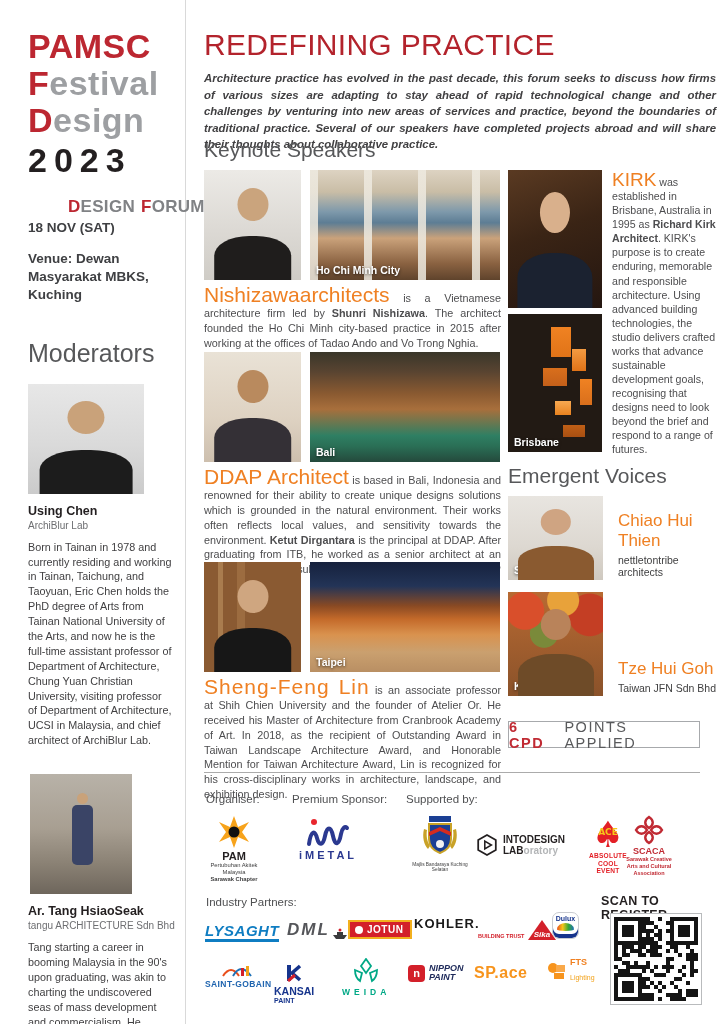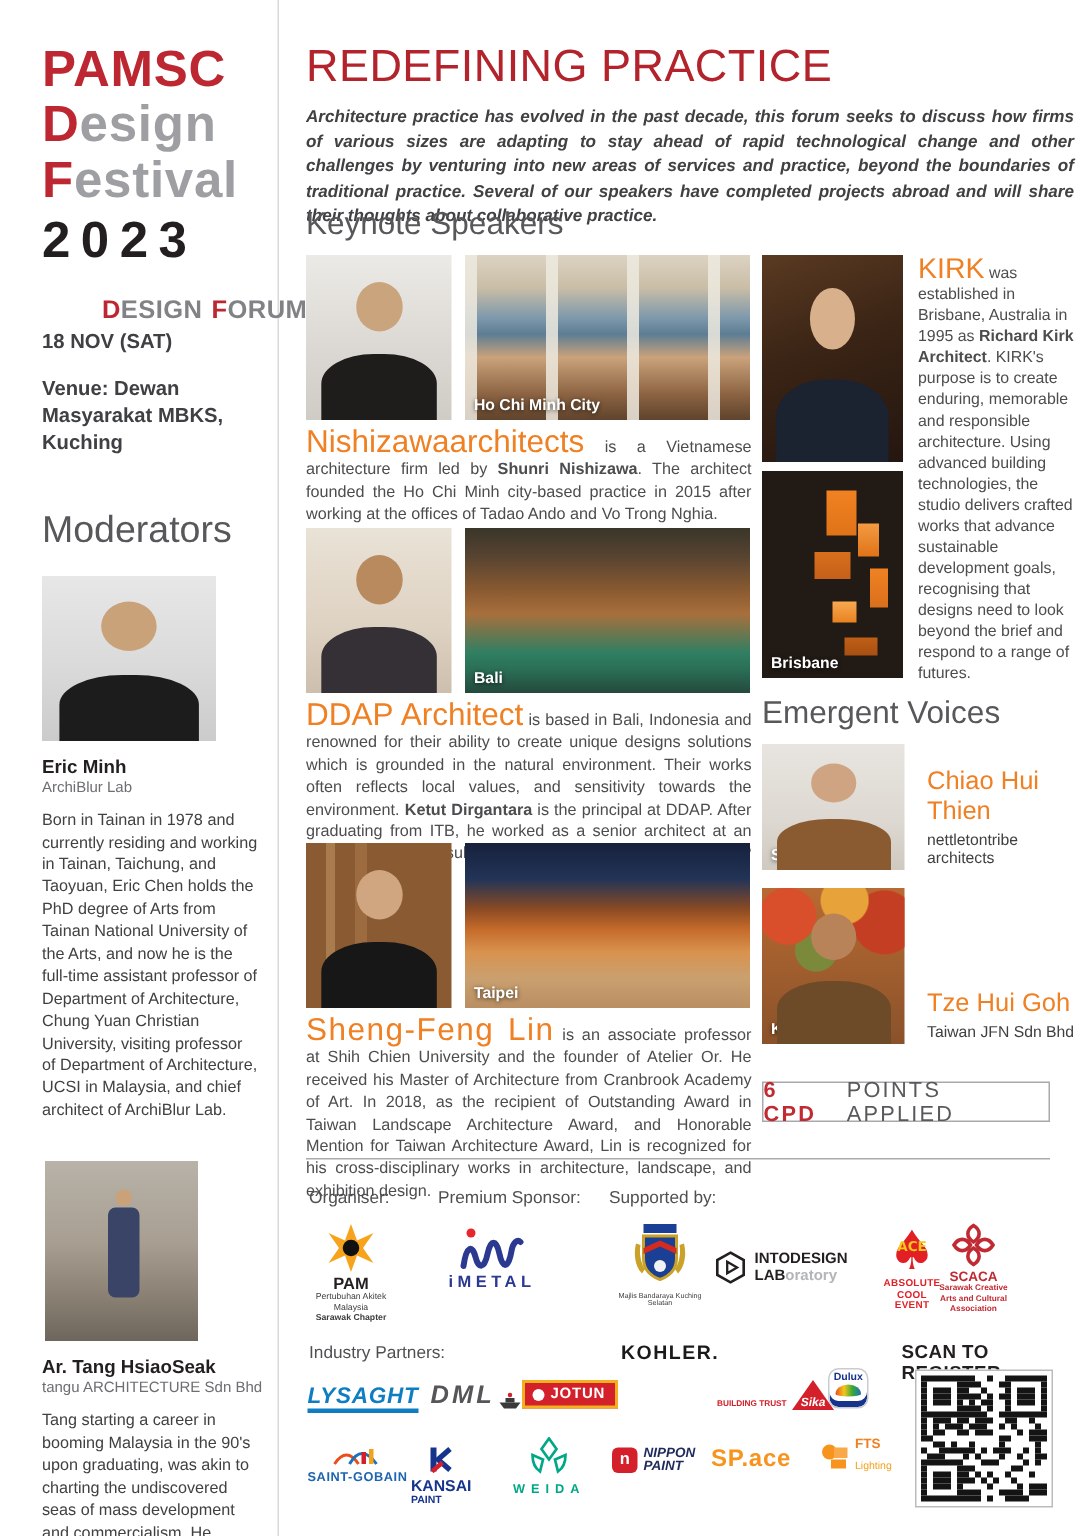--- a/index.html
+++ b/index.html
@@ -114,21 +114,21 @@
   .scaca-name{font-size:9px;font-weight:bold;color:#c02a33;margin-top:1px;}
   .scaca-sub{font-size:5.5px;color:#c02a33;line-height:1.25;font-weight:bold;}
 
   .lysaght{left:205px;top:922px;}
   .lysaght span{font-style:italic;font-weight:bold;font-size:15px;color:#0f7dc2;border-bottom:3px solid #0f7dc2;letter-spacing:0.5px;}
   .dml{left:275px;top:920px;flex-direction:row;align-items:flex-end;gap:2px;padding-left:12px;}
   .dml-text{font-size:17px;font-weight:bold;font-style:italic;color:#55565a;letter-spacing:2px;}
   .jotun{left:348px;top:920px;}
   .jotun-badge{background:#d3202a;border:2px solid #f2b01e;color:#fff;font-weight:bold;font-size:10px;padding:2px 7px 2px 5px;display:flex;align-items:center;gap:4px;letter-spacing:0.5px;}
   .jotun-dot{width:8px;height:8px;background:#fff;border-radius:50%;}
-  .kohler{left:414px;top:894px;text-align:right;}
+  .kohler{left:414px;top:916px;text-align:right;}
   .kohler-text{font-weight:bold;font-size:13px;color:#1a1a1a;letter-spacing:1px;}
   .sika{left:478px;top:918px;flex-direction:row;align-items:flex-end;gap:3px;}
   .sika-bt{font-size:5.5px;color:#d3202a;font-weight:bold;padding-bottom:3px;}
   .dulux{left:552px;top:912px;}
   .dulux-tile{width:27px;height:27px;border-radius:7px;background:#fff;border:1px solid #c9ccd1;box-shadow:inset 0 -4px 0 #16348c;display:flex;flex-direction:column;align-items:center;padding-top:2px;box-sizing:border-box;}
   .dulux-name{font-size:7px;font-weight:bold;color:#16348c;}
   .dulux-swoosh{width:17px;height:8px;margin-top:1px;border-radius:50%/80% 80% 20% 20%;background:linear-gradient(90deg,#e94e1b,#f6c61b,#39a935,#1d71b8);}
 
   .sgobain{left:205px;top:962px;}
   .sg-name{font-size:8.5px;font-weight:bold;color:#1f64af;letter-spacing:0.4px;margin-top:1px;}
@@ -155,36 +155,36 @@
   #qr i.d{background:#141414;}
 </style>
 </head>
 <body>
 
 <div class="page">
 
   <div class="sidebar">
     <div class="logo">
       <div class="logo-line all-red">PAMSC</div>
+      <div class="logo-line"><span class="red">F</span><span>estival</span></div>
       <div class="logo-line"><span class="red">D</span><span>esign</span></div>
-      <div class="logo-line"><span class="red">F</span><span>estival</span></div>
       <div class="logo-year">2023</div>
     </div>
 
     <div class="forum-block">
       <div class="forum-title"><span class="red">D</span><span>ESIGN</span><span class="red sp">F</span><span>ORUM</span></div>
       <div class="forum-date">18 NOV (SAT)</div>
       <div class="venue">Venue: Dewan Masyarakat MBKS, Kuching</div>
     </div>
 
     <div class="moderators-heading">Moderators</div>
 
     <div>
       <div class="photo portrait mod-photo1 ph-eric"></div>
-      <div class="mod-name">Eric Minh</div>
+      <div class="mod-name">Using Chen</div>
       <div class="mod-firm">ArchiBlur Lab</div>
       <div class="mod-bio">Born in Tainan in 1978 and currently residing and working in Tainan, Taichung, and Taoyuan, Eric Chen holds the PhD degree of Arts from Tainan National University of the Arts, and now he is the full-time assistant professor of Department of Architecture, Chung Yuan Christian University, visiting professor of Department of Architecture, UCSI in Malaysia, and chief architect of ArchiBlur Lab.</div>
     </div>
 
     <div>
       <div class="photo portrait-full mod-photo2 ph-tang"></div>
       <div class="mod-name">Ar. Tang HsiaoSeak</div>
       <div class="mod-firm">tangu ARCHITECTURE Sdn Bhd</div>
       <div class="mod-bio">Tang starting a career in booming Malaysia in the 90's upon graduating, was akin to charting the undiscovered seas of mass development and commercialism. He honed the skills in multiple disciplines from planning and urban design through architecture and interior to installations and product design.</div>
     </div>

